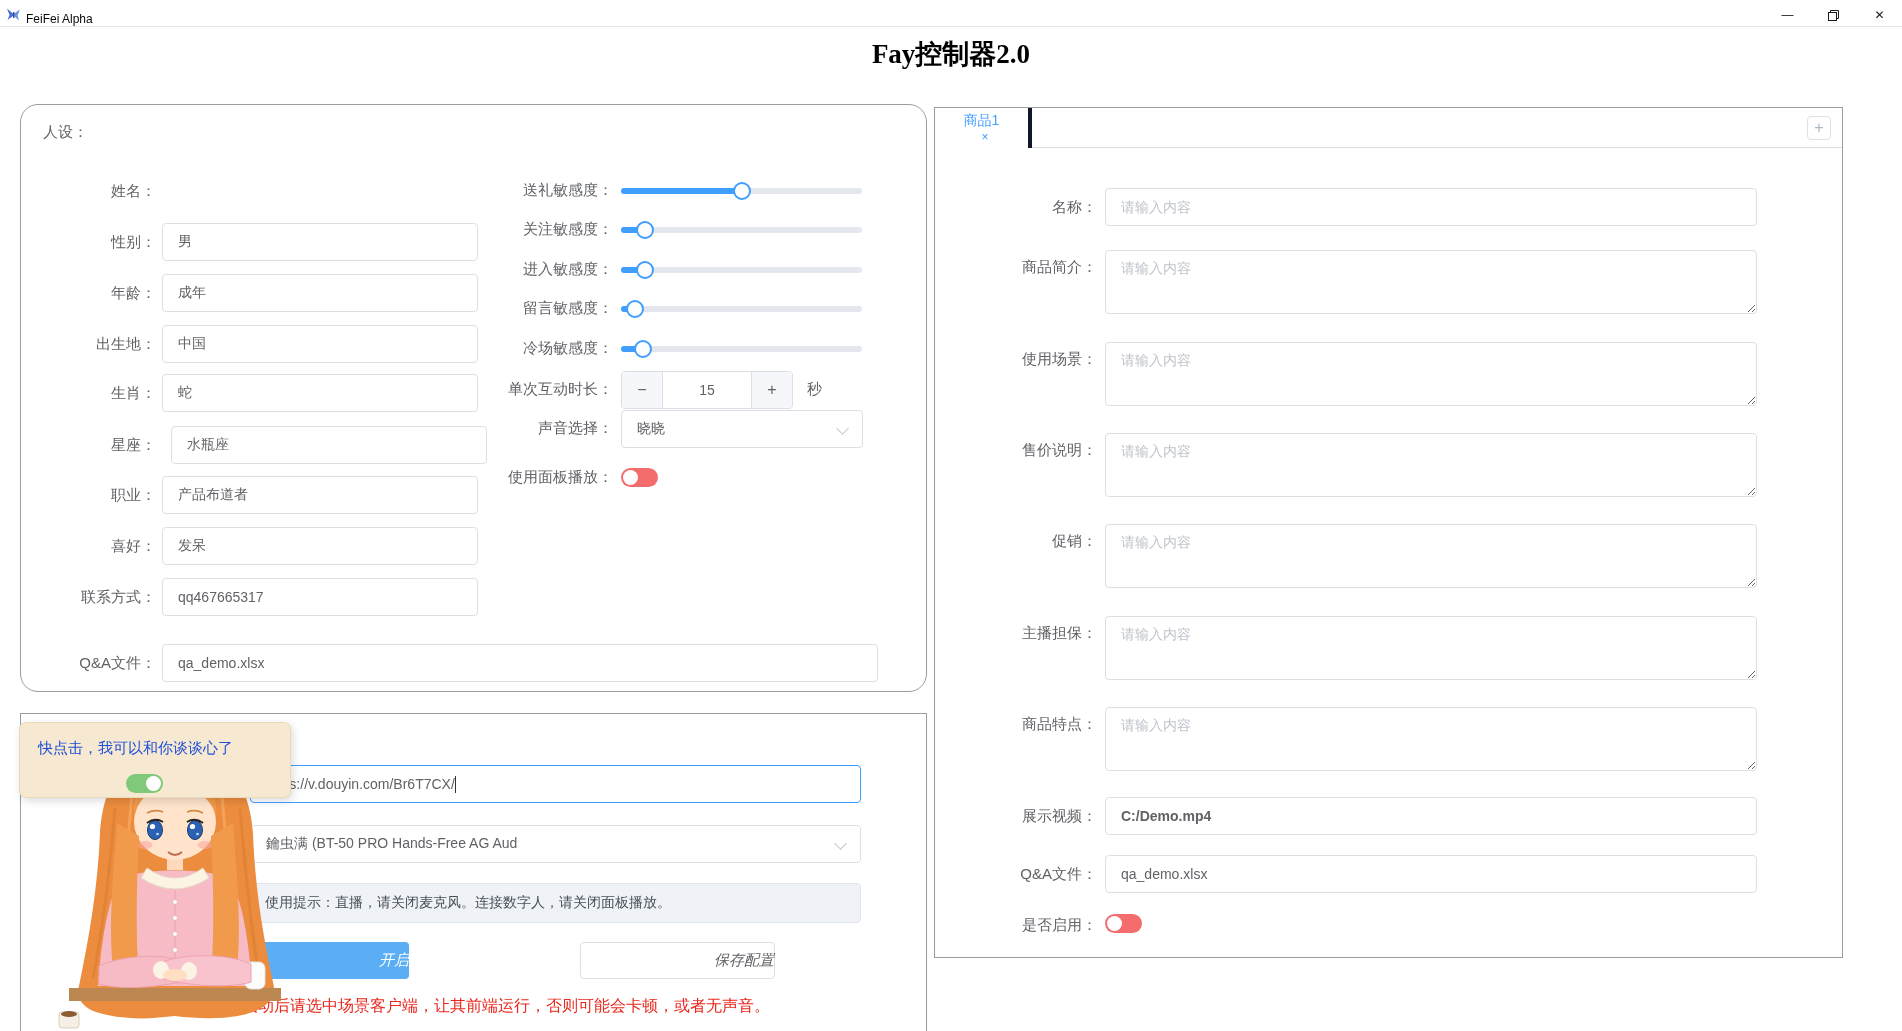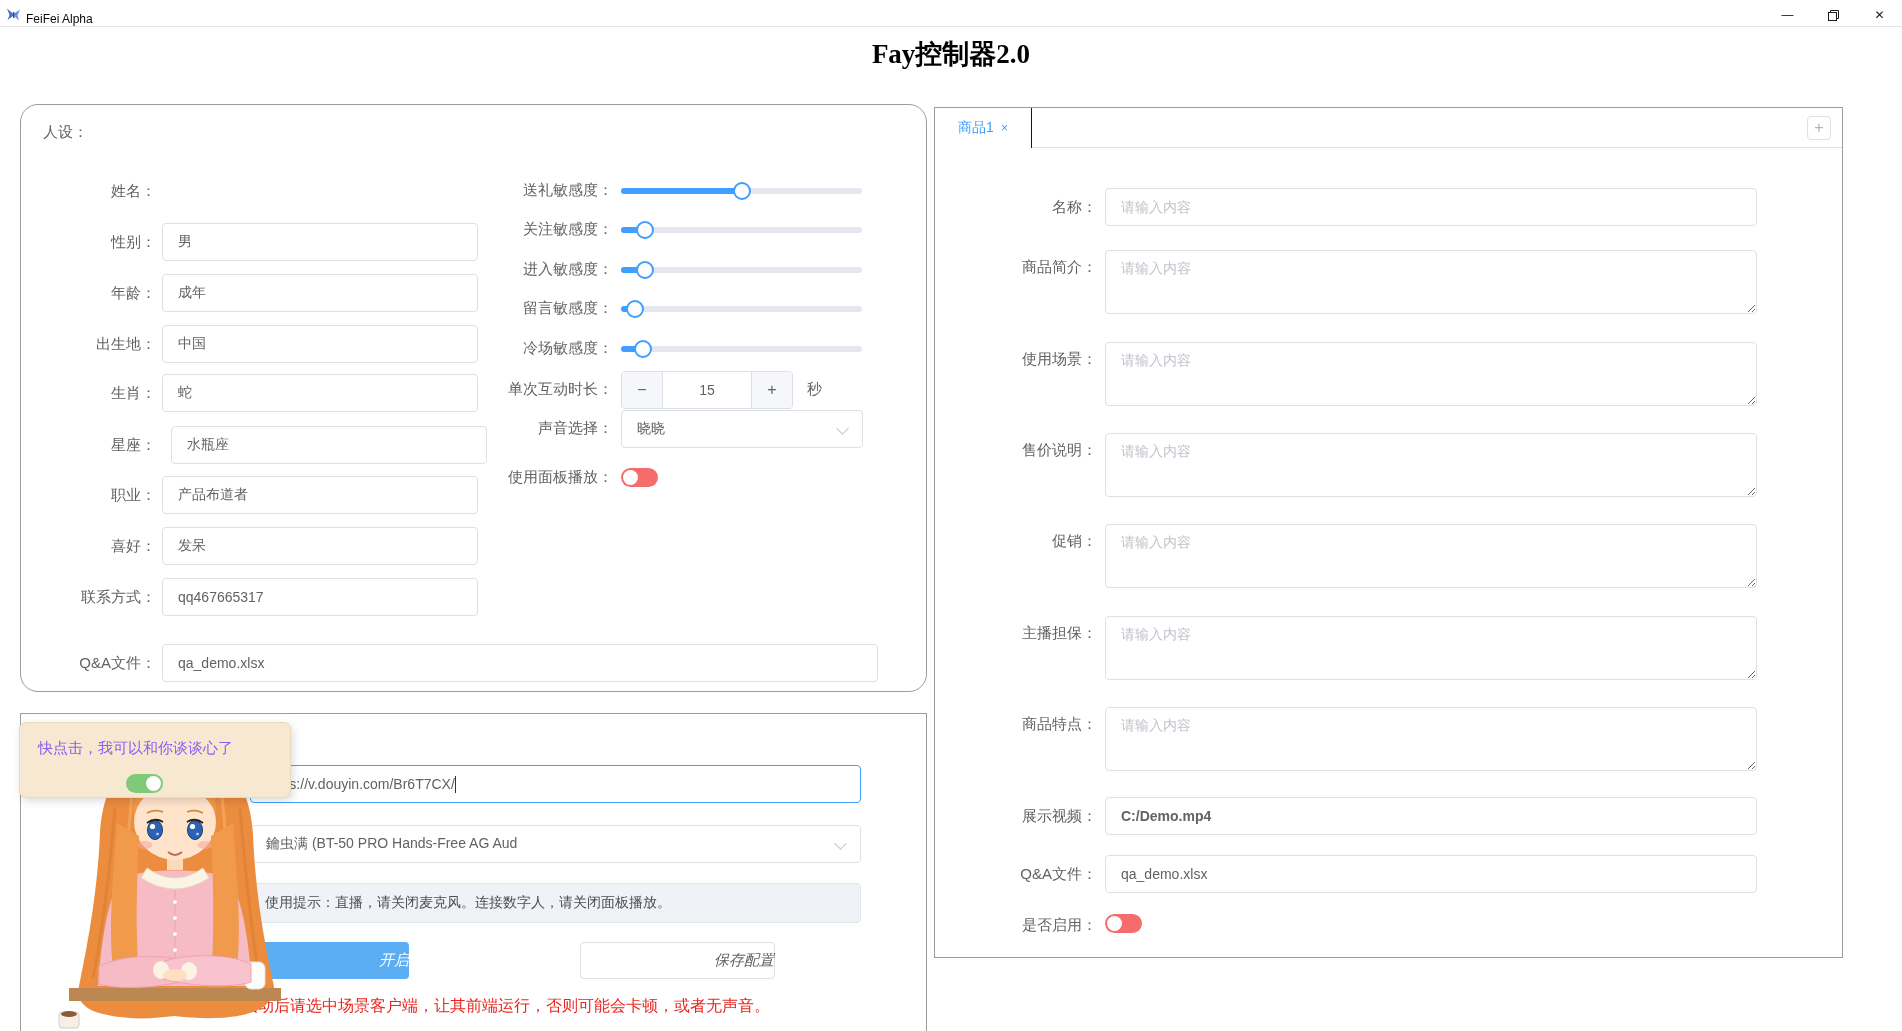--- a/index.html
+++ b/index.html
@@ -50,26 +50,26 @@
   .btn{position:absolute;border-radius:4px;font-size:15px;display:flex;align-items:center;
        justify-content:flex-end;box-sizing:border-box;font-style:italic;}
   .btn-primary{background:#5badf4;color:#fff;}
   .btn-plain{background:#fff;border:1px solid #dcdfe6;color:#606266;padding-left:24px;}
   
   .msgbox{position:absolute;background:#eff2f6;border:1px solid #e2e6ec;border-radius:4px;color:#4a4f57;
           font-size:14px;display:flex;align-items:center;padding:0 14px;box-sizing:border-box;}
   
   #bubble{position:absolute;left:-2px;top:8px;width:272px;height:76px;background:#f7e9d1;
           border:1px solid #e9dabb;border-radius:7px;box-shadow:2px 3px 8px rgba(0,0,0,.14);z-index:6;
-          box-sizing:border-box;padding:16px 18px;font-size:15px;color:#8b5cf6;}
+          box-sizing:border-box;padding:16px 18px;font-size:15px;color:#1d4ed8;}
   
   #tabbar{position:absolute;left:0;top:0;width:100%;height:40px;border-bottom:1px solid #dcdfe6;box-sizing:border-box;}
   #tab-product{position:absolute;left:0;top:0;height:40px;width:97px;background:#fff;
-               border-right:1px solid #0f172a;display:flex;align-items:center;justify-content:center;
-               color:#409eff;font-size:14px;box-sizing:border-box;}
+               border-right:4px solid #0f172a;display:flex;align-items:center;justify-content:center;
+               color:#409eff;font-size:14px;box-sizing:border-box;flex-direction:column;}
   #tab-product .closex{font-size:12px;margin-left:7px;color:#409eff;}
   #addtab{position:absolute;right:11px;top:8px;width:24px;height:24px;border:1px solid #dde2e9;
           border-radius:4px;display:flex;align-items:center;justify-content:center;color:#a9b6c6;
           font-size:16px;box-sizing:border-box;background:#fff;}
   .note{position:absolute;color:#e8281e;font-size:16px;white-space:nowrap;}
   .caret{display:inline-block;width:1px;height:17px;background:#333;vertical-align:-3px;}
 </style>
 </head>
 <body>
 

